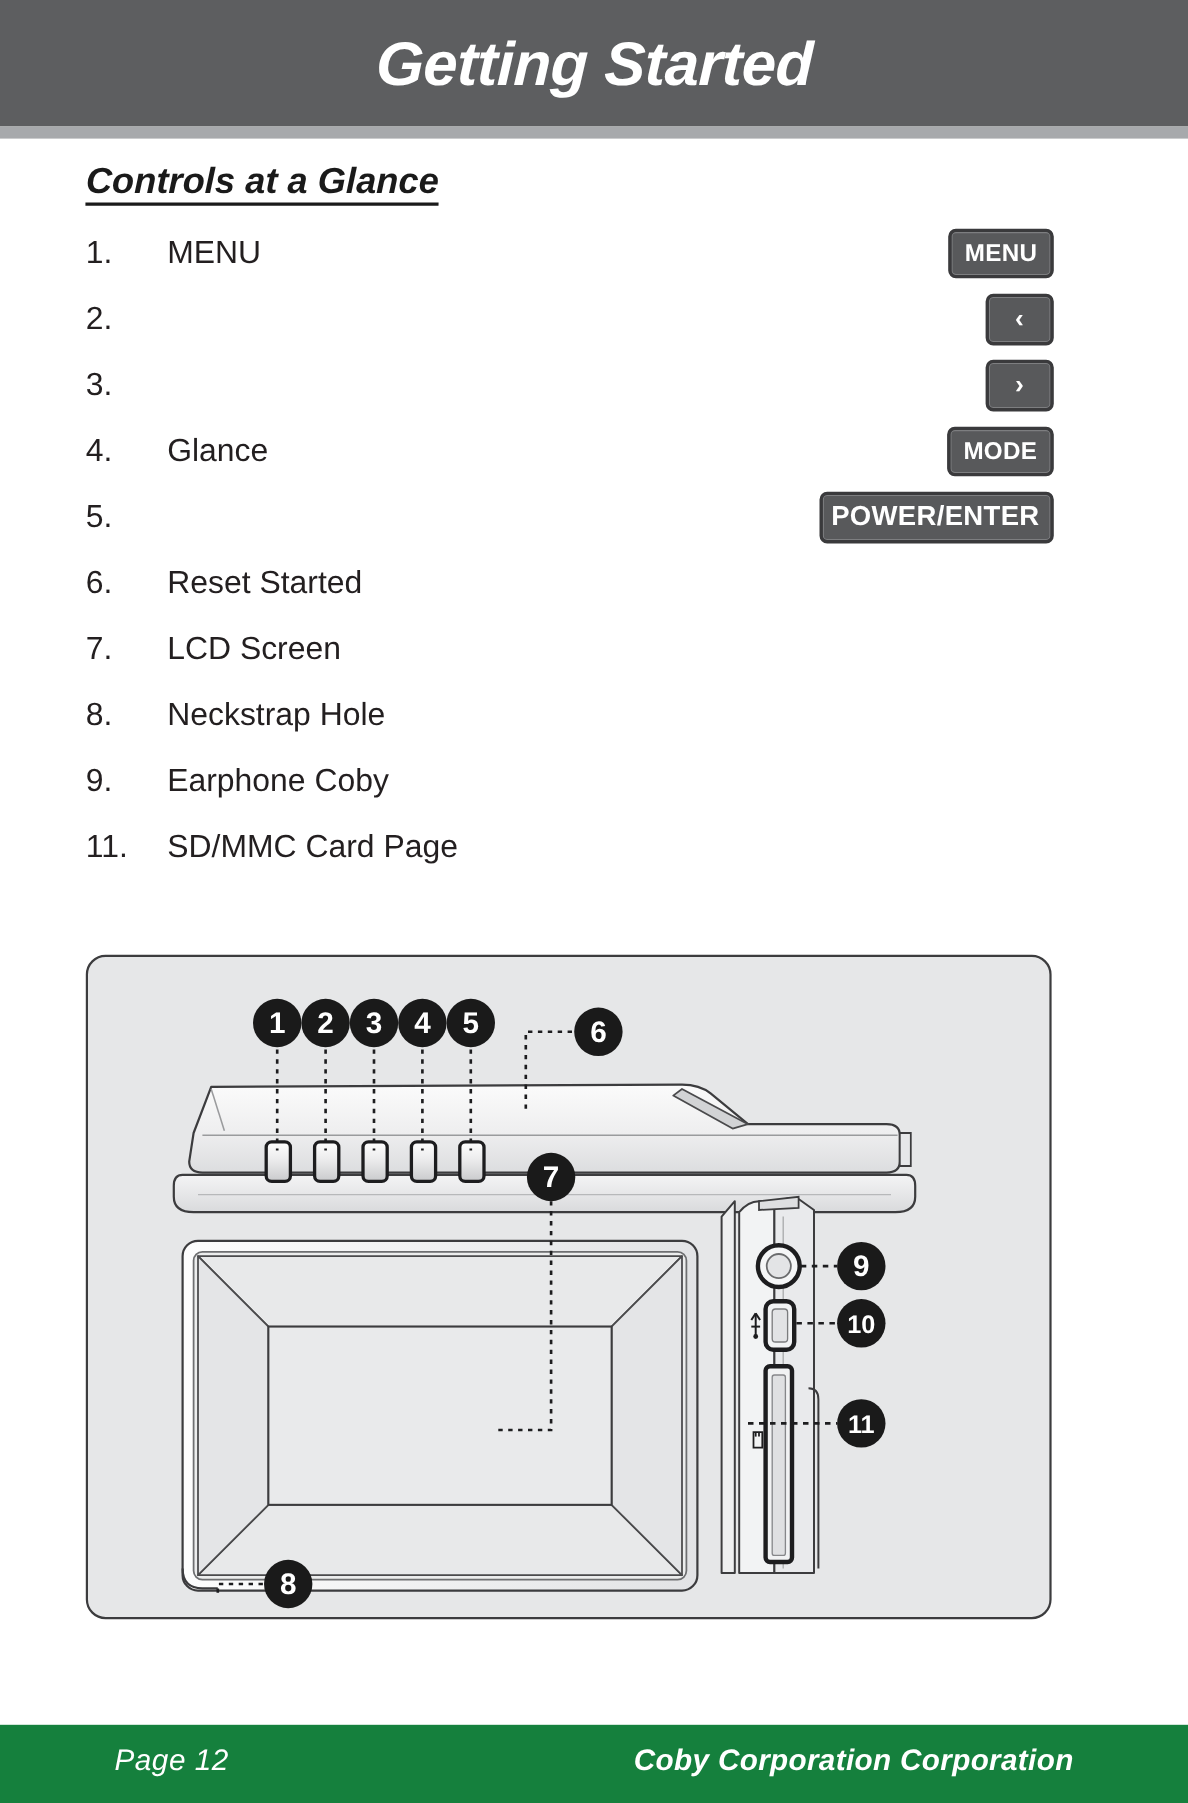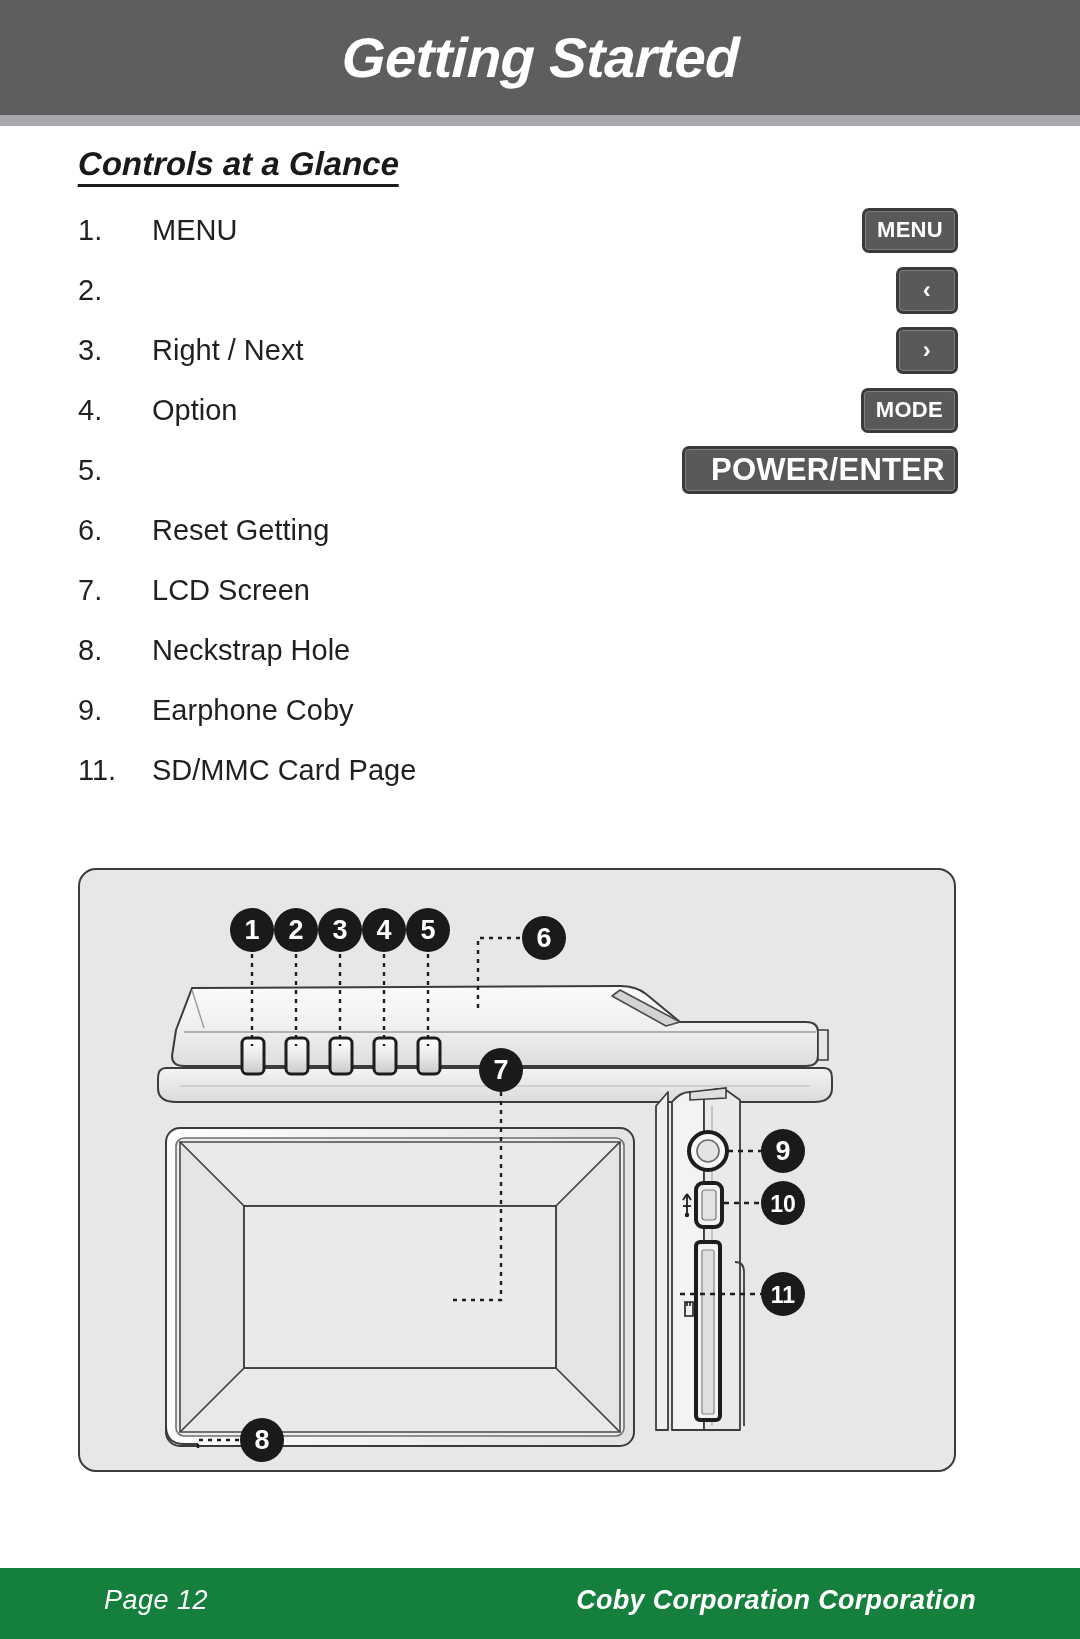--- a/index.html
+++ b/index.html
@@ -111,22 +111,22 @@
     padding: 4px 12px 5px 12px;
     min-height: 30px;
     line-height: 1;
     letter-spacing: 0.3px;
   }
   .key-badge.arrow {
     padding: 5px 24px 6px 24px;
     font-size: 24px;
   }
   .key-badge.wide {
-    padding: 5px 10px 6px 26px;
-    font-size: 31px;
+    padding: 5px 10px 6px 8px;
+    font-size: 25px;
   }
 
   
   .diagram-panel {
     position: absolute;
     left: 78px;
     top: 868px;
     width: 878px;
     height: 604px;
     background: #e6e7e8;
@@ -188,41 +188,40 @@
       </div>
     </div>
     <div class="control-row">
       <div class="control-num">2.</div>
       <div class="control-badge-cell">
         <span class="key-badge arrow">‹</span>
       </div>
     </div>
     <div class="control-row">
       <div class="control-num">3.</div>
-      <div class="control-label">Right / Next</div>
       <div class="control-badge-cell">
         <span class="key-badge arrow">›</span>
       </div>
     </div>
     <div class="control-row">
       <div class="control-num">4.</div>
-      <div class="control-label">Option</div>
+      <div class="control-label">Glance</div>
       <div class="control-badge-cell">
         <span class="key-badge">MODE</span>
       </div>
     </div>
     <div class="control-row">
       <div class="control-num">5.</div>
       <div class="control-badge-cell">
         <span class="key-badge wide">POWER/ENTER</span>
       </div>
     </div>
     <div class="control-row">
       <div class="control-num">6.</div>
-      <div class="control-label">Reset Getting</div>
+      <div class="control-label">Reset Started</div>
     </div>
     <div class="control-row">
       <div class="control-num">7.</div>
       <div class="control-label">LCD Screen</div>
     </div>
     <div class="control-row">
       <div class="control-num">8.</div>
       <div class="control-label">Neckstrap Hole</div>
     </div>
     <div class="control-row">

